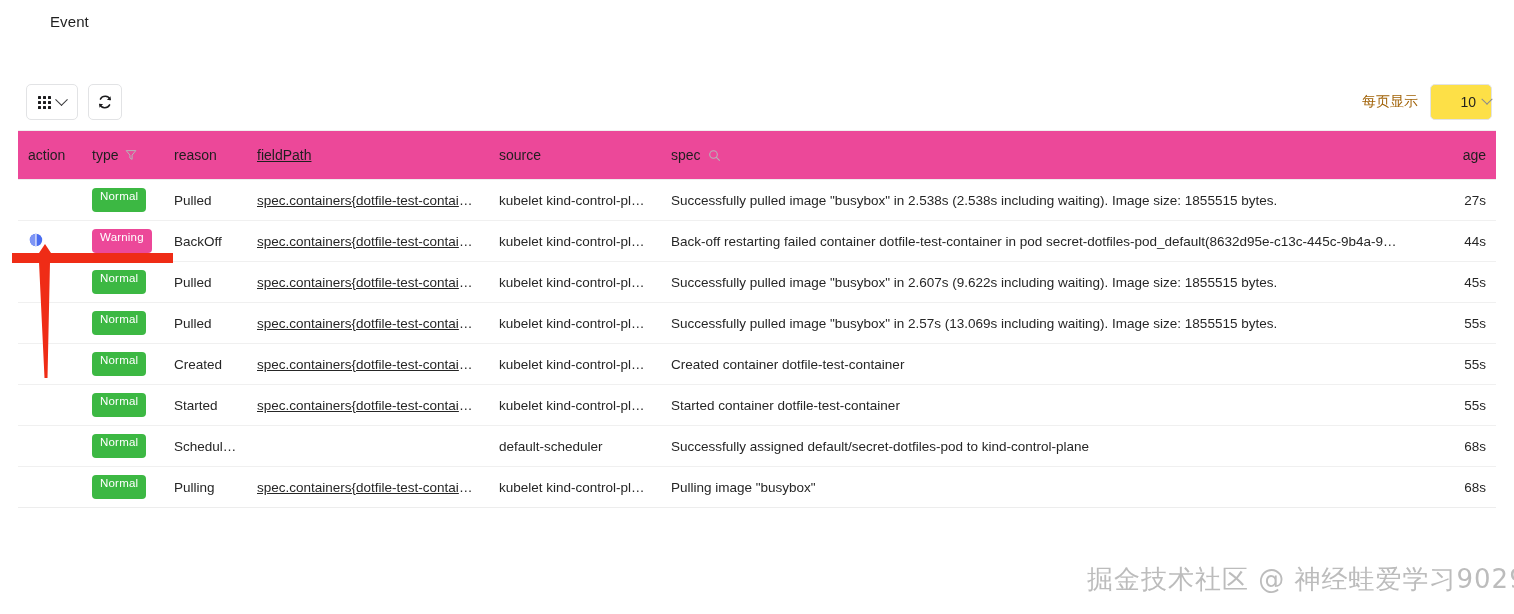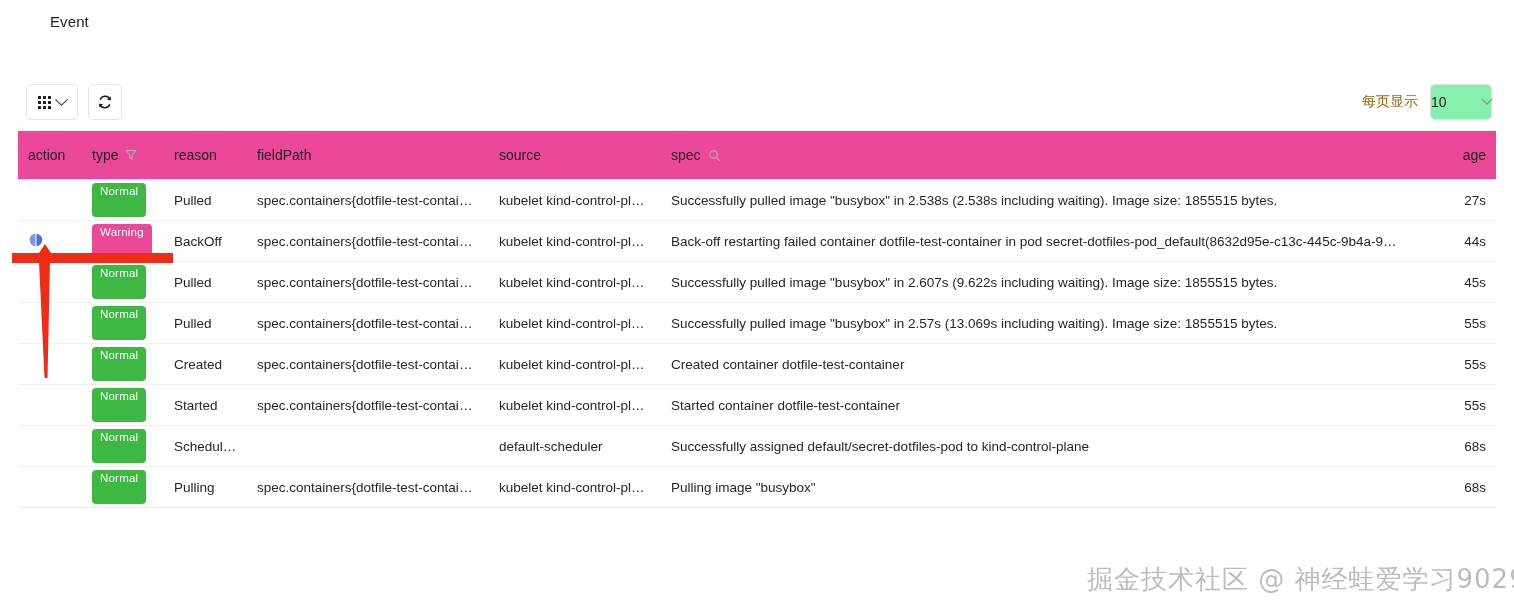--- a/index.html
+++ b/index.html
@@ -71,22 +71,22 @@
     display: flex; align-items: center; gap: 12px;
   }
   .perpage-label {
     font-size: 14px; color: #a16207;
     font-family: "DejaVu Sans", "Liberation Sans", sans-serif;
   }
   .perpage-select {
     width: 62px; height: 36px;
     border: 1px solid #e2e3e5;
     border-radius: 5px;
-    background: #86efac;
-    display: flex; align-items: center; justify-content: space-between;
+    background: #fde047;
+    display: flex; align-items: center; justify-content: flex-end;
     gap: 7px;
     font-size: 14px; color: #1f1f1f;
     cursor: pointer;
   }
   .chev-sm { width: 8px; height: 8px; border-right: 1.3px solid #8a8a8e; border-bottom: 1.3px solid #8a8a8e; transform: rotate(45deg) translate(-2px,-2px); }
 
   
   .table-wrap {
     position: absolute;
     left: 18px; top: 130px;
@@ -119,28 +119,28 @@
     white-space: nowrap;
     overflow: hidden;
     text-overflow: ellipsis;
   }
   tbody tr:last-child td { border-bottom: 1px solid #ededed; }
   td.col-age { text-align: right; color: #262626; }
 
   .col-action { width: 64px; }
   .col-type   { width: 82px; }
   .col-reason { width: 83px; }
-  .col-field  { width: 242px; }
+  .col-field  { width: 242px; text-decoration: underline; }
   .col-source { width: 172px; }
   .col-note   { width: 750px; }
   .col-age    { width: 85px; }
 
   .badge {
     display: inline-block;
-    padding: 3px 8px 20px;
+    padding: 3px 8px 9px;
     border-radius: 4px;
     font-size: 11.5px;
     color: #ffffff;
     line-height: 1;
     font-weight: 400;
     letter-spacing: .2px;
   }
   .badge-normal  { background: #3cb843; }
   .badge-warning { background: #ec4899; }
 

